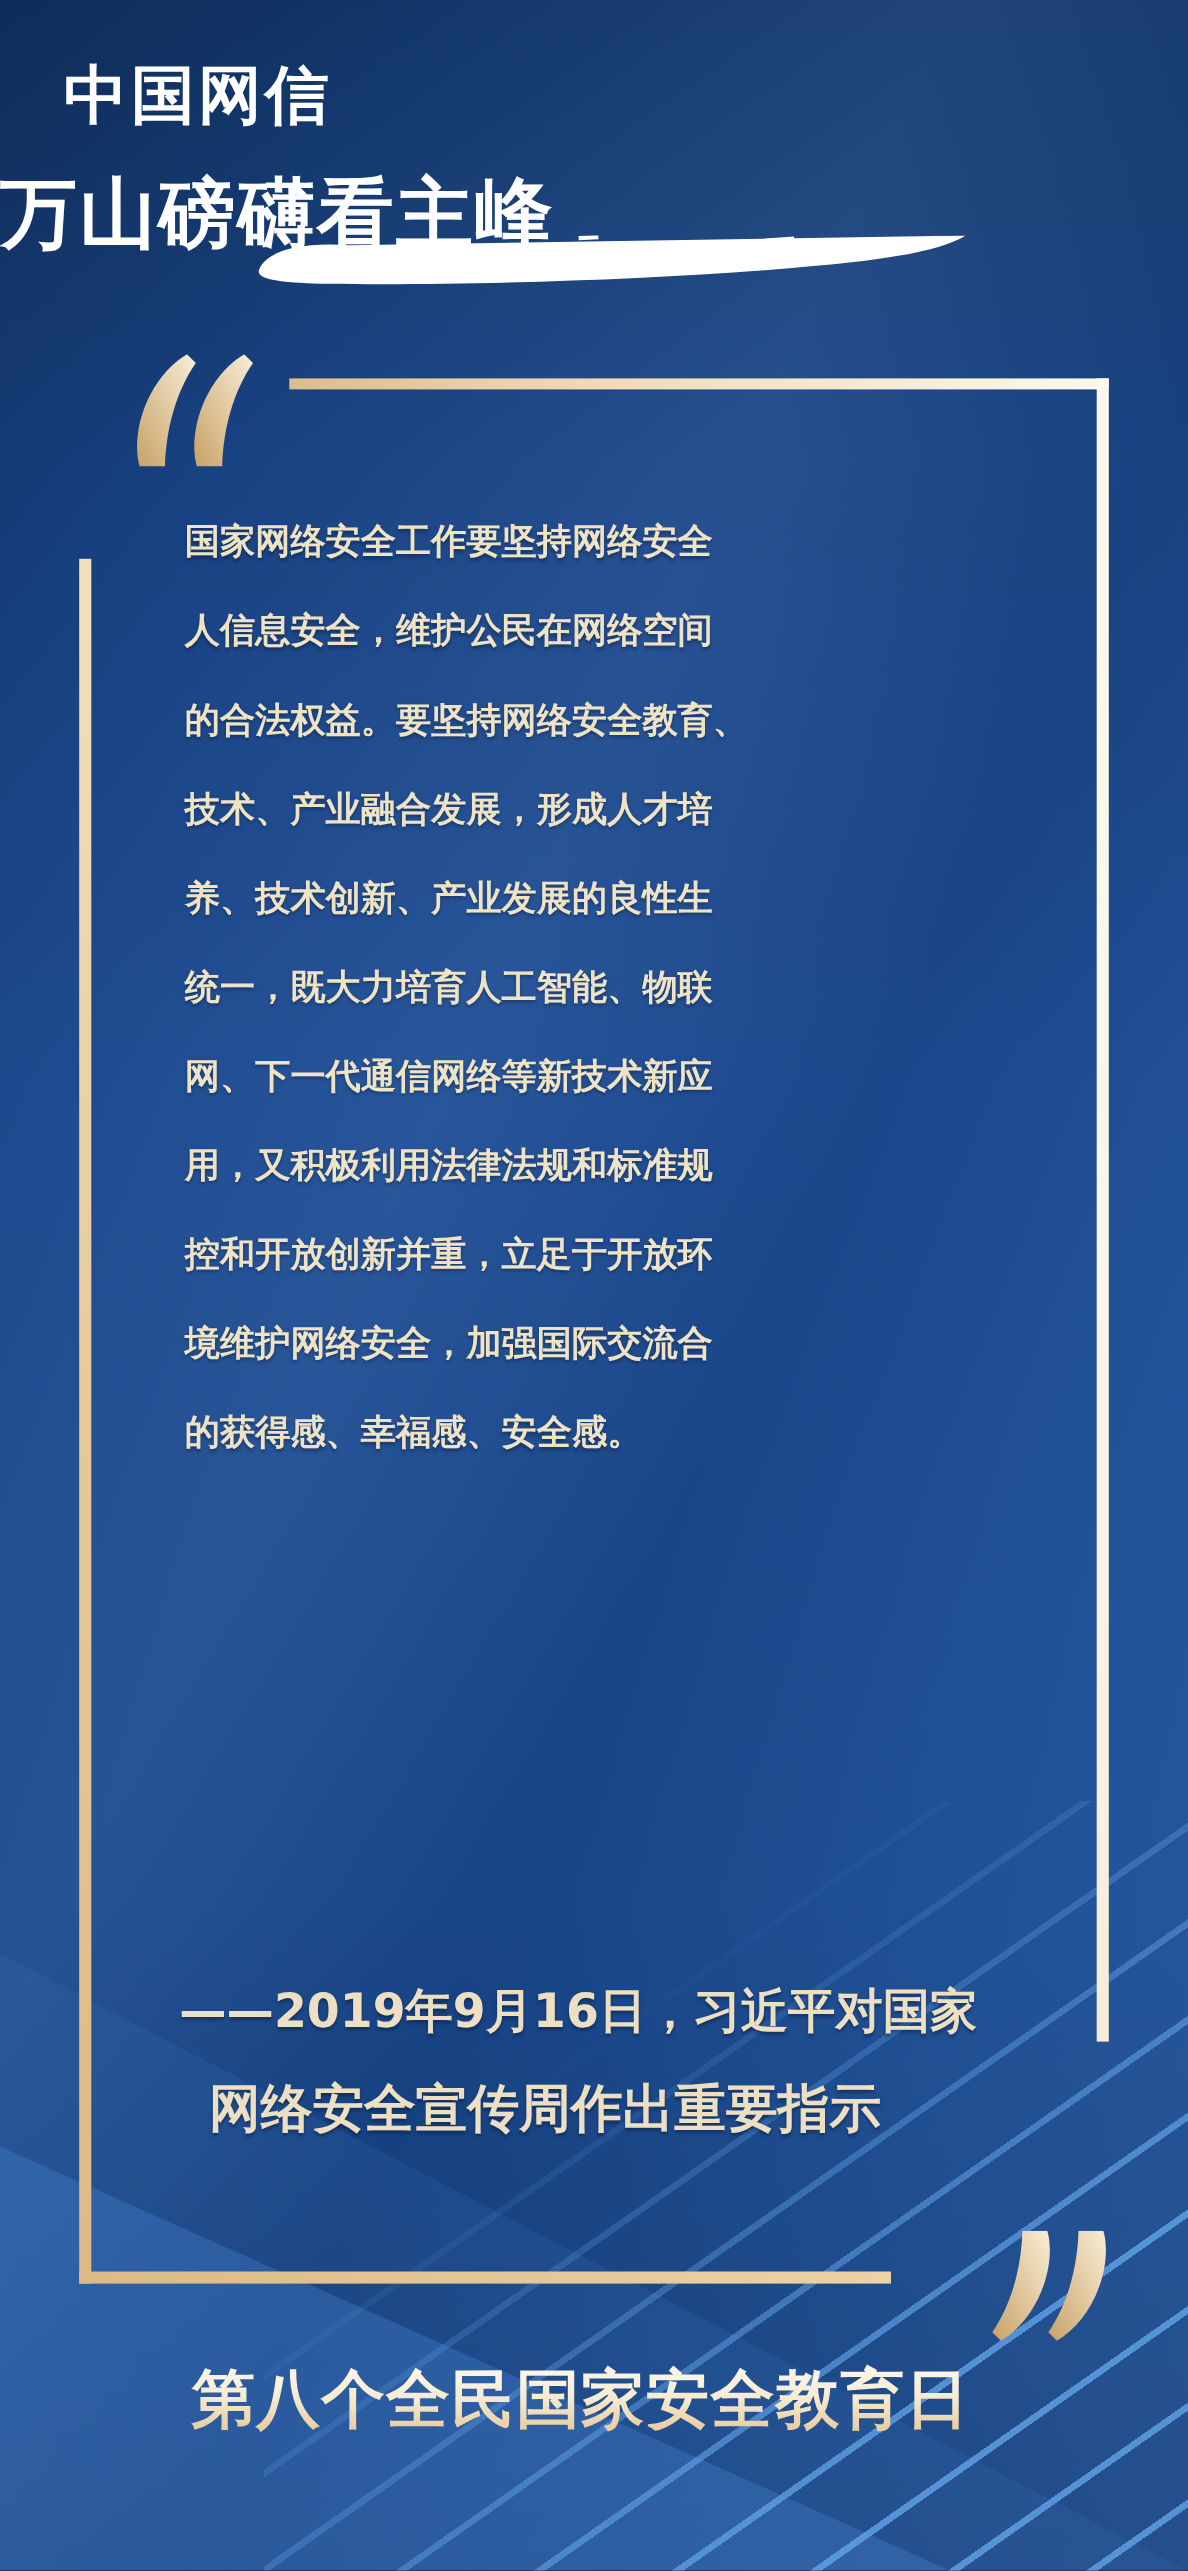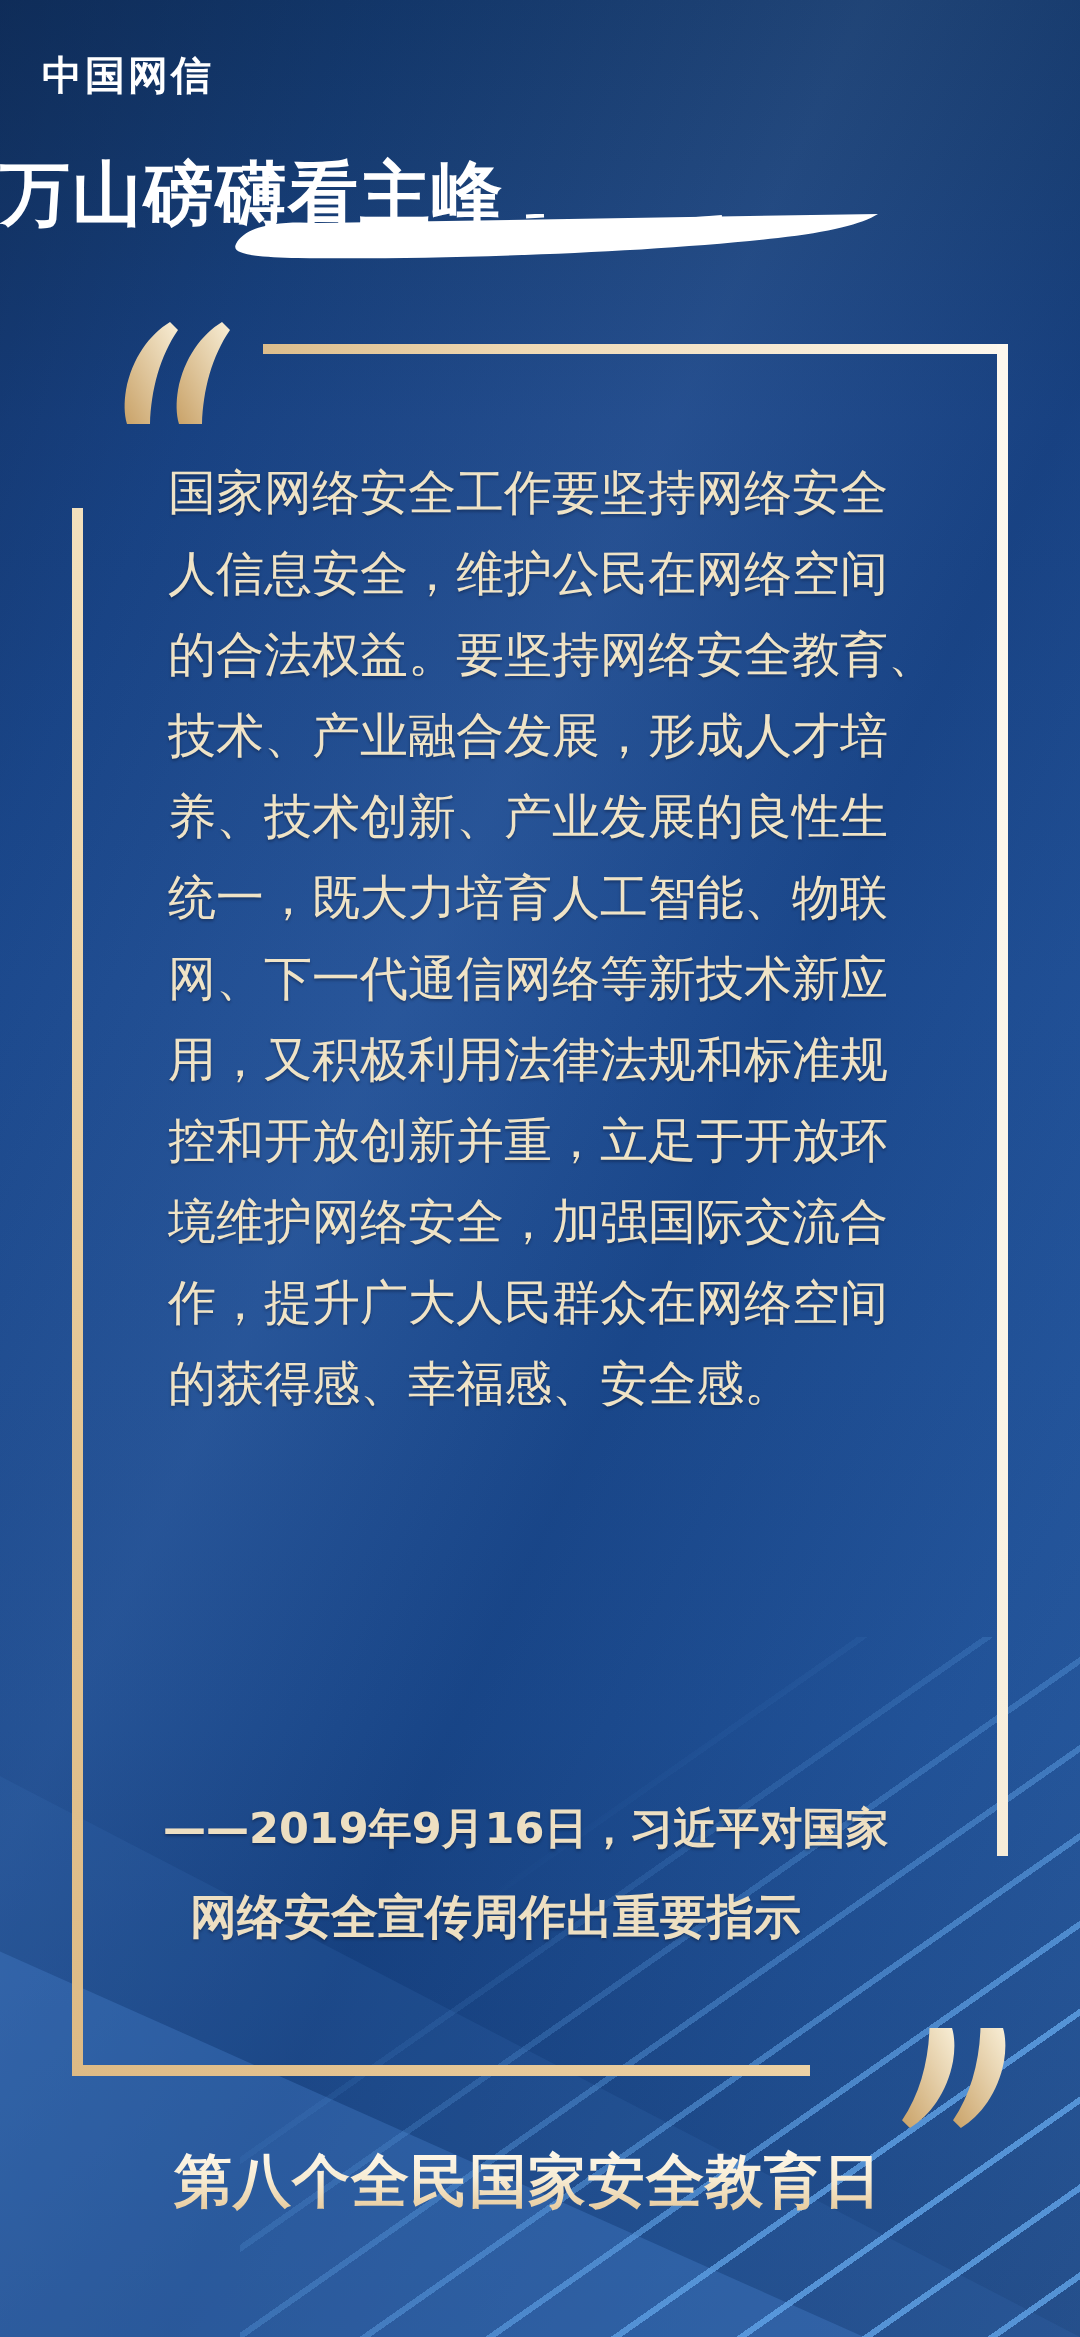--- a/index.html
+++ b/index.html
@@ -26,22 +26,22 @@
   }
   
   .stripes{
     position:absolute; right:-140px; bottom:-120px; width:980px; height:820px;
     background:repeating-linear-gradient(145deg, rgba(0,0,0,0) 0px, rgba(0,0,0,0) 66px, rgba(100,168,236,.95) 66px, rgba(100,168,236,.95) 72px);
     -webkit-mask:linear-gradient(to top left,#000 35%,transparent 72%);
     mask:linear-gradient(to top left,#000 35%,transparent 72%);
     opacity:.8;
   }
   .logo{
-    position:absolute; left:42px; top:48px;
-    font-size:40px; font-weight:bold; color:#ffffff; letter-spacing:3px;
+    position:absolute; left:58px; top:48px;
+    font-size:58px; font-weight:bold; color:#ffffff; letter-spacing:3px;
   }
   .title{
     position:absolute; left:0; top:148px; width:100%;
     text-align:left; font-size:70px; font-weight:bold; color:#ffffff; letter-spacing:2px;
   }
   .brush{ position:absolute; left:226px; top:214px; width:652px; height:46px; }
   .frame{ position:absolute; }
   .frame-top{ left:263px; top:344px; width:745px; height:10px;
     background:linear-gradient(90deg,#dcbd8c 0%,#efd9b4 35%,#fdf8ee 100%); }
   .frame-right{ left:997px; top:344px; width:11px; height:1512px;
@@ -49,21 +49,21 @@
   .frame-left{ left:72px; top:508px; width:11px; height:1568px;
     background:linear-gradient(180deg,#f2e0bd 0%,#e5c795 55%,#ddba85 100%); }
   .frame-bottom{ left:72px; top:2065px; width:738px; height:11px;
     background:linear-gradient(90deg,#ddba85 0%,#ecd2a6 100%); }
   .qmark{ position:absolute; }
   .qmark-open{ left:124px; top:322px; width:106px; height:102px; }
   .qmark-close{ left:895px; top:2028px; width:118px; height:100px; }
   .quote-body{ position:absolute; left:168px; top:452px; width:760px; }
   .quote-line{
     height:81px; line-height:81px; white-space:nowrap;
-    font-size:48px; font-weight:normal; color:#efe3c6;
+    font-size:32px; font-weight:bold; color:#efe3c6;
     text-shadow:0 2px 3px rgba(0,10,30,.35);
   }
   .attr1,.attr2{
     position:absolute; font-weight:bold; color:#eddfc2; white-space:nowrap;
     text-shadow:0 2px 3px rgba(0,10,30,.35);
   }
   .attr1{ left:163px; top:1800px; font-size:43px; }
   .attr2{ left:190px; top:1886px; font-size:47px; }
   .banner{
     position:absolute; left:0; top:2143px; width:1056px; text-align:center;
@@ -114,21 +114,20 @@
       <div class="quote-line">国家网络安全工作要坚持网络安全</div>
       <div class="quote-line">人信息安全，维护公民在网络空间</div>
       <div class="quote-line">的合法权益。要坚持网络安全教育、</div>
       <div class="quote-line">技术、产业融合发展，形成人才培</div>
       <div class="quote-line">养、技术创新、产业发展的良性生</div>
       <div class="quote-line">统一，既大力培育人工智能、物联</div>
       <div class="quote-line">网、下一代通信网络等新技术新应</div>
       <div class="quote-line">用，又积极利用法律法规和标准规</div>
       <div class="quote-line">控和开放创新并重，立足于开放环</div>
       <div class="quote-line">境维护网络安全，加强国际交流合</div>
-      <div class="quote-line">作，提升广大人民群众在网络空间</div>
       <div class="quote-line">的获得感、幸福感、安全感。</div>
     </div>
 
   <div class="attr1">——2019年9月16日，习近平对国家</div>
   <div class="attr2">网络安全宣传周作出重要指示</div>
 
   <svg class="qmark qmark-close" viewBox="0 0 106 102">
     <defs>
       <linearGradient id="gq2" x1="1" y1="0" x2="0" y2="1">
         <stop offset="0" stop-color="#c9a268"></stop>

